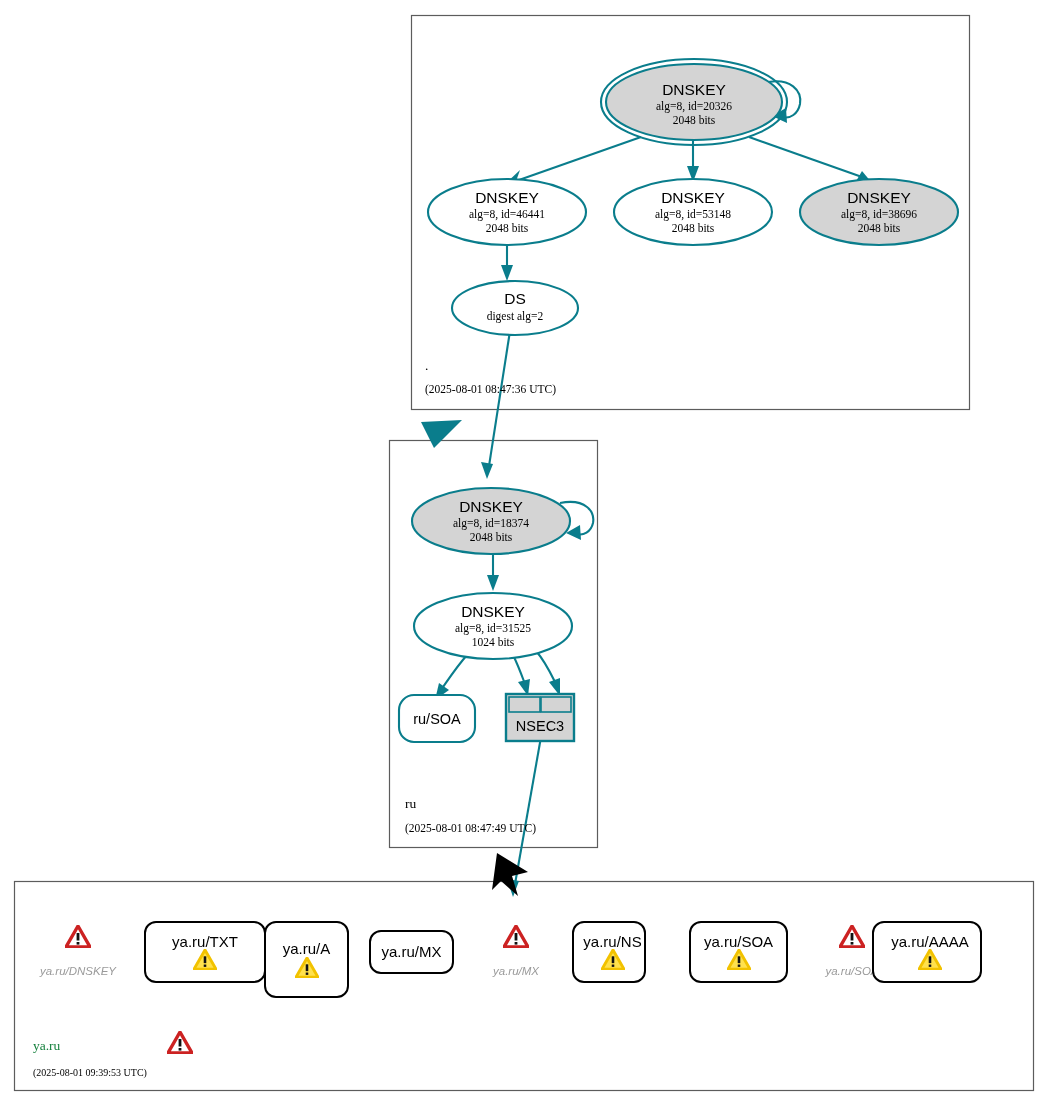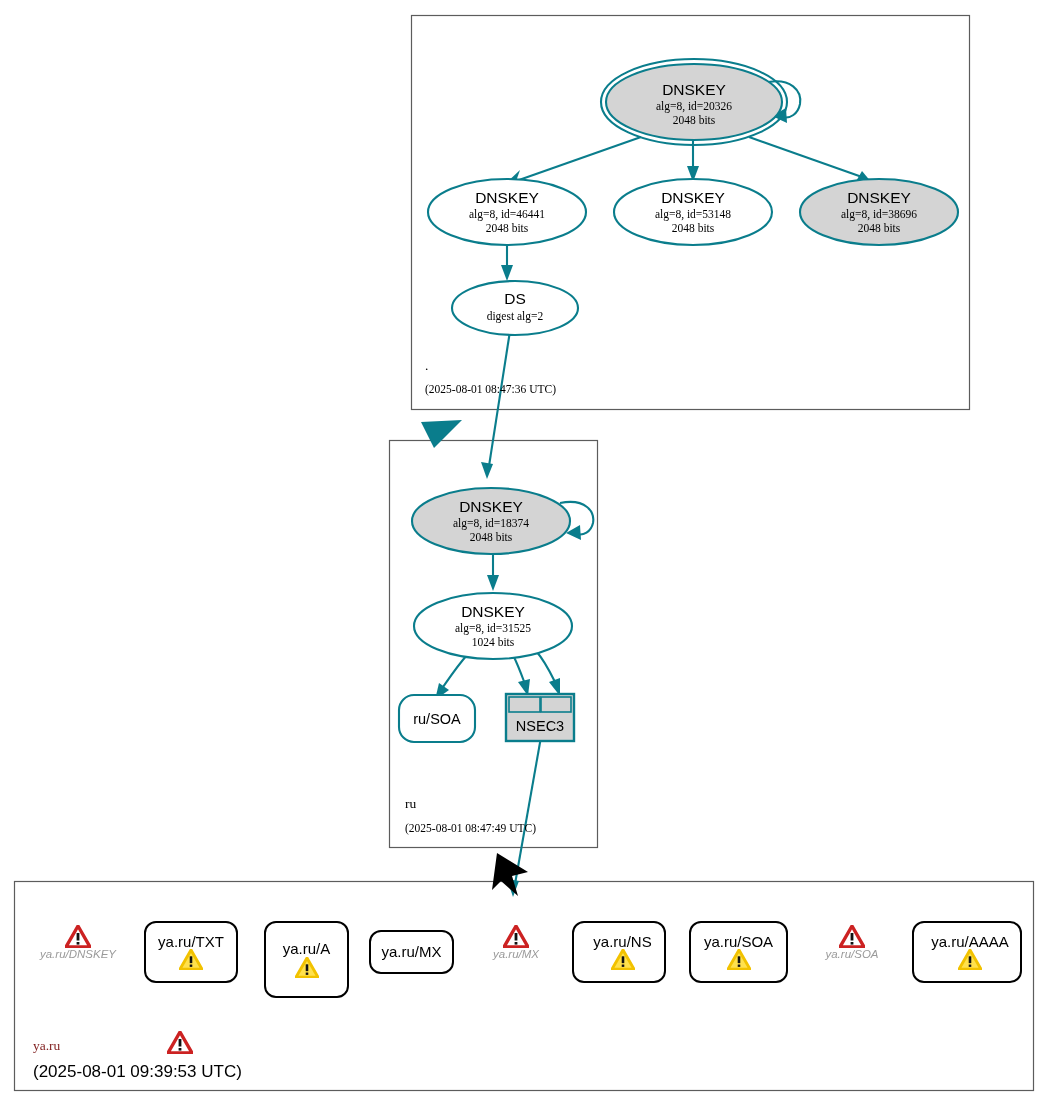--- a/index.html
+++ b/index.html
@@ -43,30 +43,30 @@
     border:2.2px solid #000000;border-radius:12px;background:#ffffff;
     display:flex;flex-direction:column;align-items:center;justify-content:center;
     pointer-events:auto;
   }
   .rr-node .rr-label{
     font-family:"Liberation Sans", sans-serif;font-size:15px;color:#000;
     line-height:1.05;white-space:nowrap;
   }
   .rr-ghost{
     position:absolute;display:flex;flex-direction:column;align-items:center;
-    justify-content:flex-start;pointer-events:auto;
+    justify-content:space-between;pointer-events:auto;
   }
   .rr-ghost .rr-label{
     font-family:"Liberation Sans", sans-serif;font-style:italic;font-size:11.5px;
     color:#9a9a9a;white-space:nowrap;line-height:1.05;
   }
   .warn{display:block;line-height:0;}
   .zone-foot{position:absolute;pointer-events:auto;}
-  .zone-foot .zname{font-family:"Liberation Serif", serif;font-size:13.5px;color:#7f1d1d;}
-  .zone-foot .zstamp{font-family:Liberation Sans, sans-serif;font-size:17px;color:#000;}
+  .zone-foot .zname{font-family:"Liberation Serif", serif;font-size:13.5px;color:#15803d;}
+  .zone-foot .zstamp{font-family:Liberation Serif, serif;font-size:10px;color:#000;}
 </style>
 </head>
 <body>
 
 <div id="stage">
 
   <svg id="graph" viewBox="0 0 1048 1108">
 
     <rect class="zone-box" x="411.5" y="15.5" width="558" height="394"></rect>
     <rect class="zone-box" x="389.5" y="440.5" width="208" height="407"></rect>
@@ -210,21 +210,21 @@
       <span class="warn">
         <svg width="26" height="23" viewBox="0 0 26 23">
           <polygon points="13,1 25,22 1,22" fill="#ffffff" stroke="#cc2222" stroke-width="3.4" stroke-linejoin="round"></polygon>
           <rect x="11.6" y="8" width="2.8" height="7.5" fill="#111"></rect>
           <rect x="11.6" y="17" width="2.8" height="2.6" fill="#111"></rect>
         </svg>
       </span>
       <span class="rr-label">ya.ru/DNSKEY</span>
     </div>
 
-    <div class="rr-node" style="left:144px;top:921px;width:94px;height:62px;">
+    <div class="rr-node" style="left:144px;top:921px;width:122px;height:62px;">
       <span class="rr-label">ya.ru/TXT</span>
       <span class="warn">
         <svg width="24" height="21" viewBox="0 0 26 23">
           <polygon points="13,1 25,22 1,22" fill="#ffe14d" stroke="#f2c200" stroke-width="3.2" stroke-linejoin="round"></polygon>
           <rect x="11.6" y="8" width="2.8" height="7.5" fill="#111"></rect>
           <rect x="11.6" y="17" width="2.8" height="2.6" fill="#111"></rect>
         </svg>
       </span>
     </div>
 
@@ -247,21 +247,21 @@
       <span class="warn">
         <svg width="26" height="23" viewBox="0 0 26 23">
           <polygon points="13,1 25,22 1,22" fill="#ffffff" stroke="#cc2222" stroke-width="3.4" stroke-linejoin="round"></polygon>
           <rect x="11.6" y="8" width="2.8" height="7.5" fill="#111"></rect>
           <rect x="11.6" y="17" width="2.8" height="2.6" fill="#111"></rect>
         </svg>
       </span>
       <span class="rr-label">ya.ru/MX</span>
     </div>
 
-    <div class="rr-node" style="left:572px;top:921px;width:94px;height:62px;padding-left:7px;">
+    <div class="rr-node" style="left:572px;top:921px;width:74px;height:62px;padding-left:7px;">
       <span class="rr-label">ya.ru/NS</span>
       <span class="warn">
         <svg width="24" height="21" viewBox="0 0 26 23">
           <polygon points="13,1 25,22 1,22" fill="#ffe14d" stroke="#f2c200" stroke-width="3.2" stroke-linejoin="round"></polygon>
           <rect x="11.6" y="8" width="2.8" height="7.5" fill="#111"></rect>
           <rect x="11.6" y="17" width="2.8" height="2.6" fill="#111"></rect>
         </svg>
       </span>
     </div>
 
@@ -280,21 +280,21 @@
       <span class="warn">
         <svg width="26" height="23" viewBox="0 0 26 23">
           <polygon points="13,1 25,22 1,22" fill="#ffffff" stroke="#cc2222" stroke-width="3.4" stroke-linejoin="round"></polygon>
           <rect x="11.6" y="8" width="2.8" height="7.5" fill="#111"></rect>
           <rect x="11.6" y="17" width="2.8" height="2.6" fill="#111"></rect>
         </svg>
       </span>
       <span class="rr-label">ya.ru/SOA</span>
     </div>
 
-    <div class="rr-node" style="left:912px;top:921px;width:110px;height:62px;padding-left:6px;">
+    <div class="rr-node" style="left:872px;top:921px;width:110px;height:62px;padding-left:6px;">
       <span class="rr-label">ya.ru/AAAA</span>
       <span class="warn">
         <svg width="24" height="21" viewBox="0 0 26 23">
           <polygon points="13,1 25,22 1,22" fill="#ffe14d" stroke="#f2c200" stroke-width="3.2" stroke-linejoin="round"></polygon>
           <rect x="11.6" y="8" width="2.8" height="7.5" fill="#111"></rect>
           <rect x="11.6" y="17" width="2.8" height="2.6" fill="#111"></rect>
         </svg>
       </span>
     </div>
 

